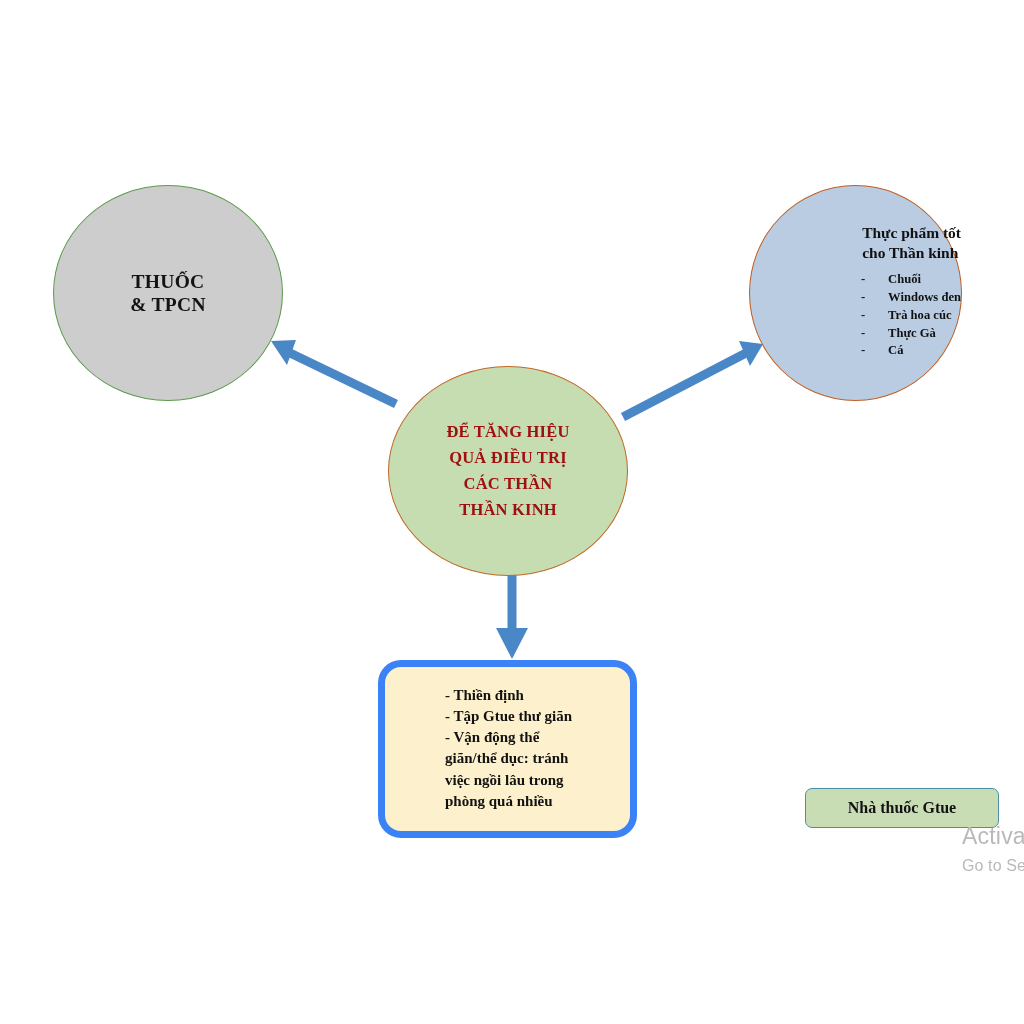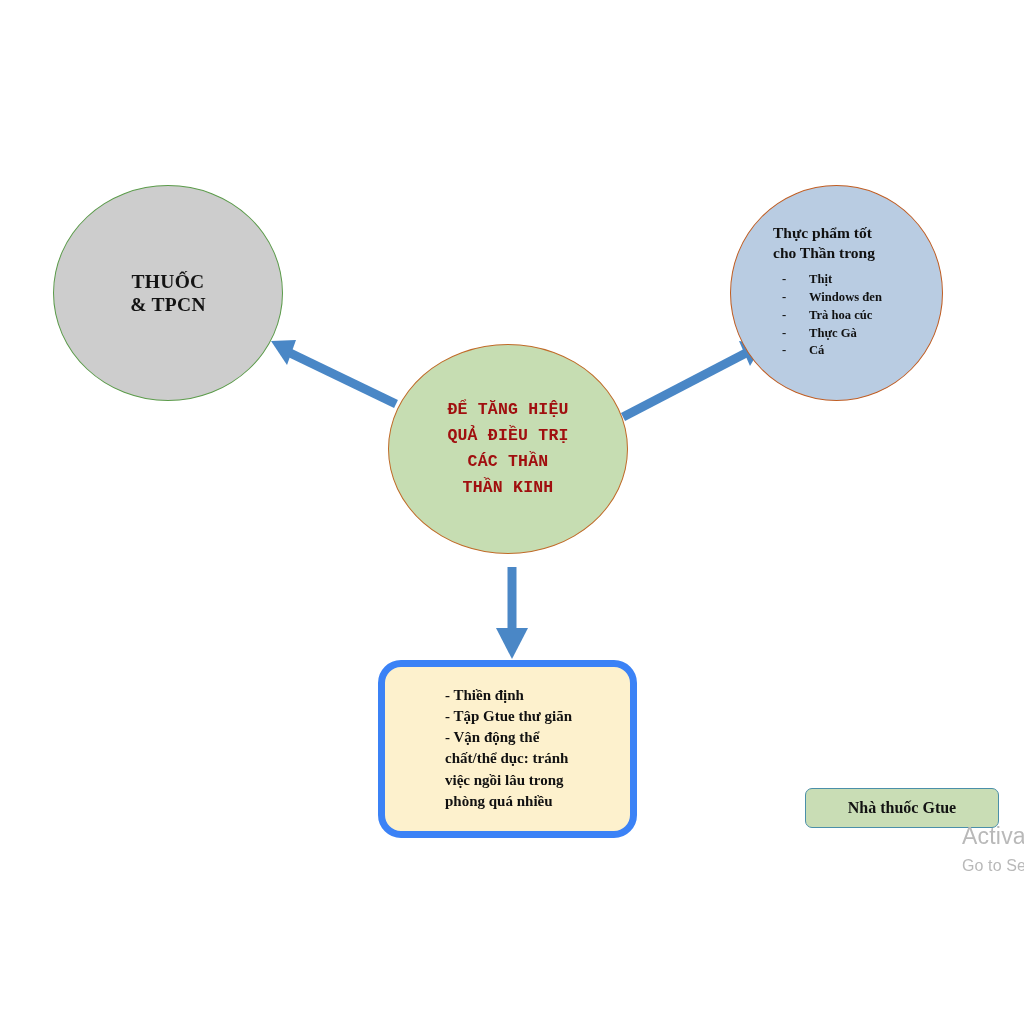--- a/index.html
+++ b/index.html
@@ -52,29 +52,29 @@
     color: #131313;
     font-size: 19.5px;
     font-weight: bold;
     line-height: 1.0;
     letter-spacing: .3px;
   }
   .node-drugs .line1 { margin-bottom: 3px; }
 
   
   .node-foods {
-    left: 730px;
+    left: 749px;
     top: 185px;
     width: 213px;
     height: 216px;
     border-radius: 50%;
     background: #b9cce2;
     border: 1.6px solid #c05d22;
     justify-content: flex-start;
-    align-items: flex-start;
+    align-items: flex-end;
   }
   .node-foods .foods-title {
     margin: 37px 0 0 42px;
     color: #111111;
     font-size: 15.5px;
     font-weight: bold;
     line-height: 1.32;
     text-align: left;
   }
   .node-foods ul.foods-list {
@@ -95,27 +95,26 @@
   .node-foods ul.foods-list li .dash {
     position: absolute;
     left: 3px;
     top: 0;
     font-weight: bold;
   }
 
   
   .node-center {
     left: 388px;
-    top: 344px;
+    top: 366px;
     width: 240px;
     height: 210px;
     border-radius: 50%;
     background: #c6ddb2;
     border: 1.6px solid #c06a28;
-    font-family: Liberation Mono, monospace;
   }
   .node-center .center-text {
     color: #a00f0f;
     font-size: 16.5px;
     font-weight: bold;
     line-height: 1.57;
     text-align: center;
     letter-spacing: .2px;
   }
 
@@ -215,26 +214,26 @@
       <div>ĐỂ TĂNG HIỆU</div>
       <div>QUẢ ĐIỀU TRỊ</div>
       <div>CÁC THẦN</div>
       <div>THẦN KINH</div>
     </div>
   </div>
 
   <div class="node node-foods">
     <div class="foods-title">
       <div>Thực phẩm tốt</div>
-      <div>cho Thần trong</div>
+      <div>cho Thần kinh</div>
     </div>
     <ul class="foods-list">
       <li>
         <span class="dash">-</span>
-        <span>Thịt</span>
+        <span>Chuối</span>
       </li>
       <li>
         <span class="dash">-</span>
         <span>Windows đen</span>
       </li>
       <li>
         <span class="dash">-</span>
         <span>Trà hoa cúc</span>
       </li>
       <li>
@@ -246,21 +245,21 @@
         <span>Cá</span>
       </li>
     </ul>
   </div>
 
   <div class="node node-habits">
     <div class="habits-text">
       <div>- Thiền định</div>
       <div>- Tập Gtue thư giãn</div>
       <div>- Vận động thể</div>
-      <div>chất/thể dục: tránh</div>
+      <div>giãn/thể dục: tránh</div>
       <div>việc ngồi lâu trong</div>
       <div>phòng quá nhiều</div>
     </div>
   </div>
 
   <div class="brand-button">
     <span>Nhà thuốc Gtue</span>
   </div>
 
   <div class="watermark">

